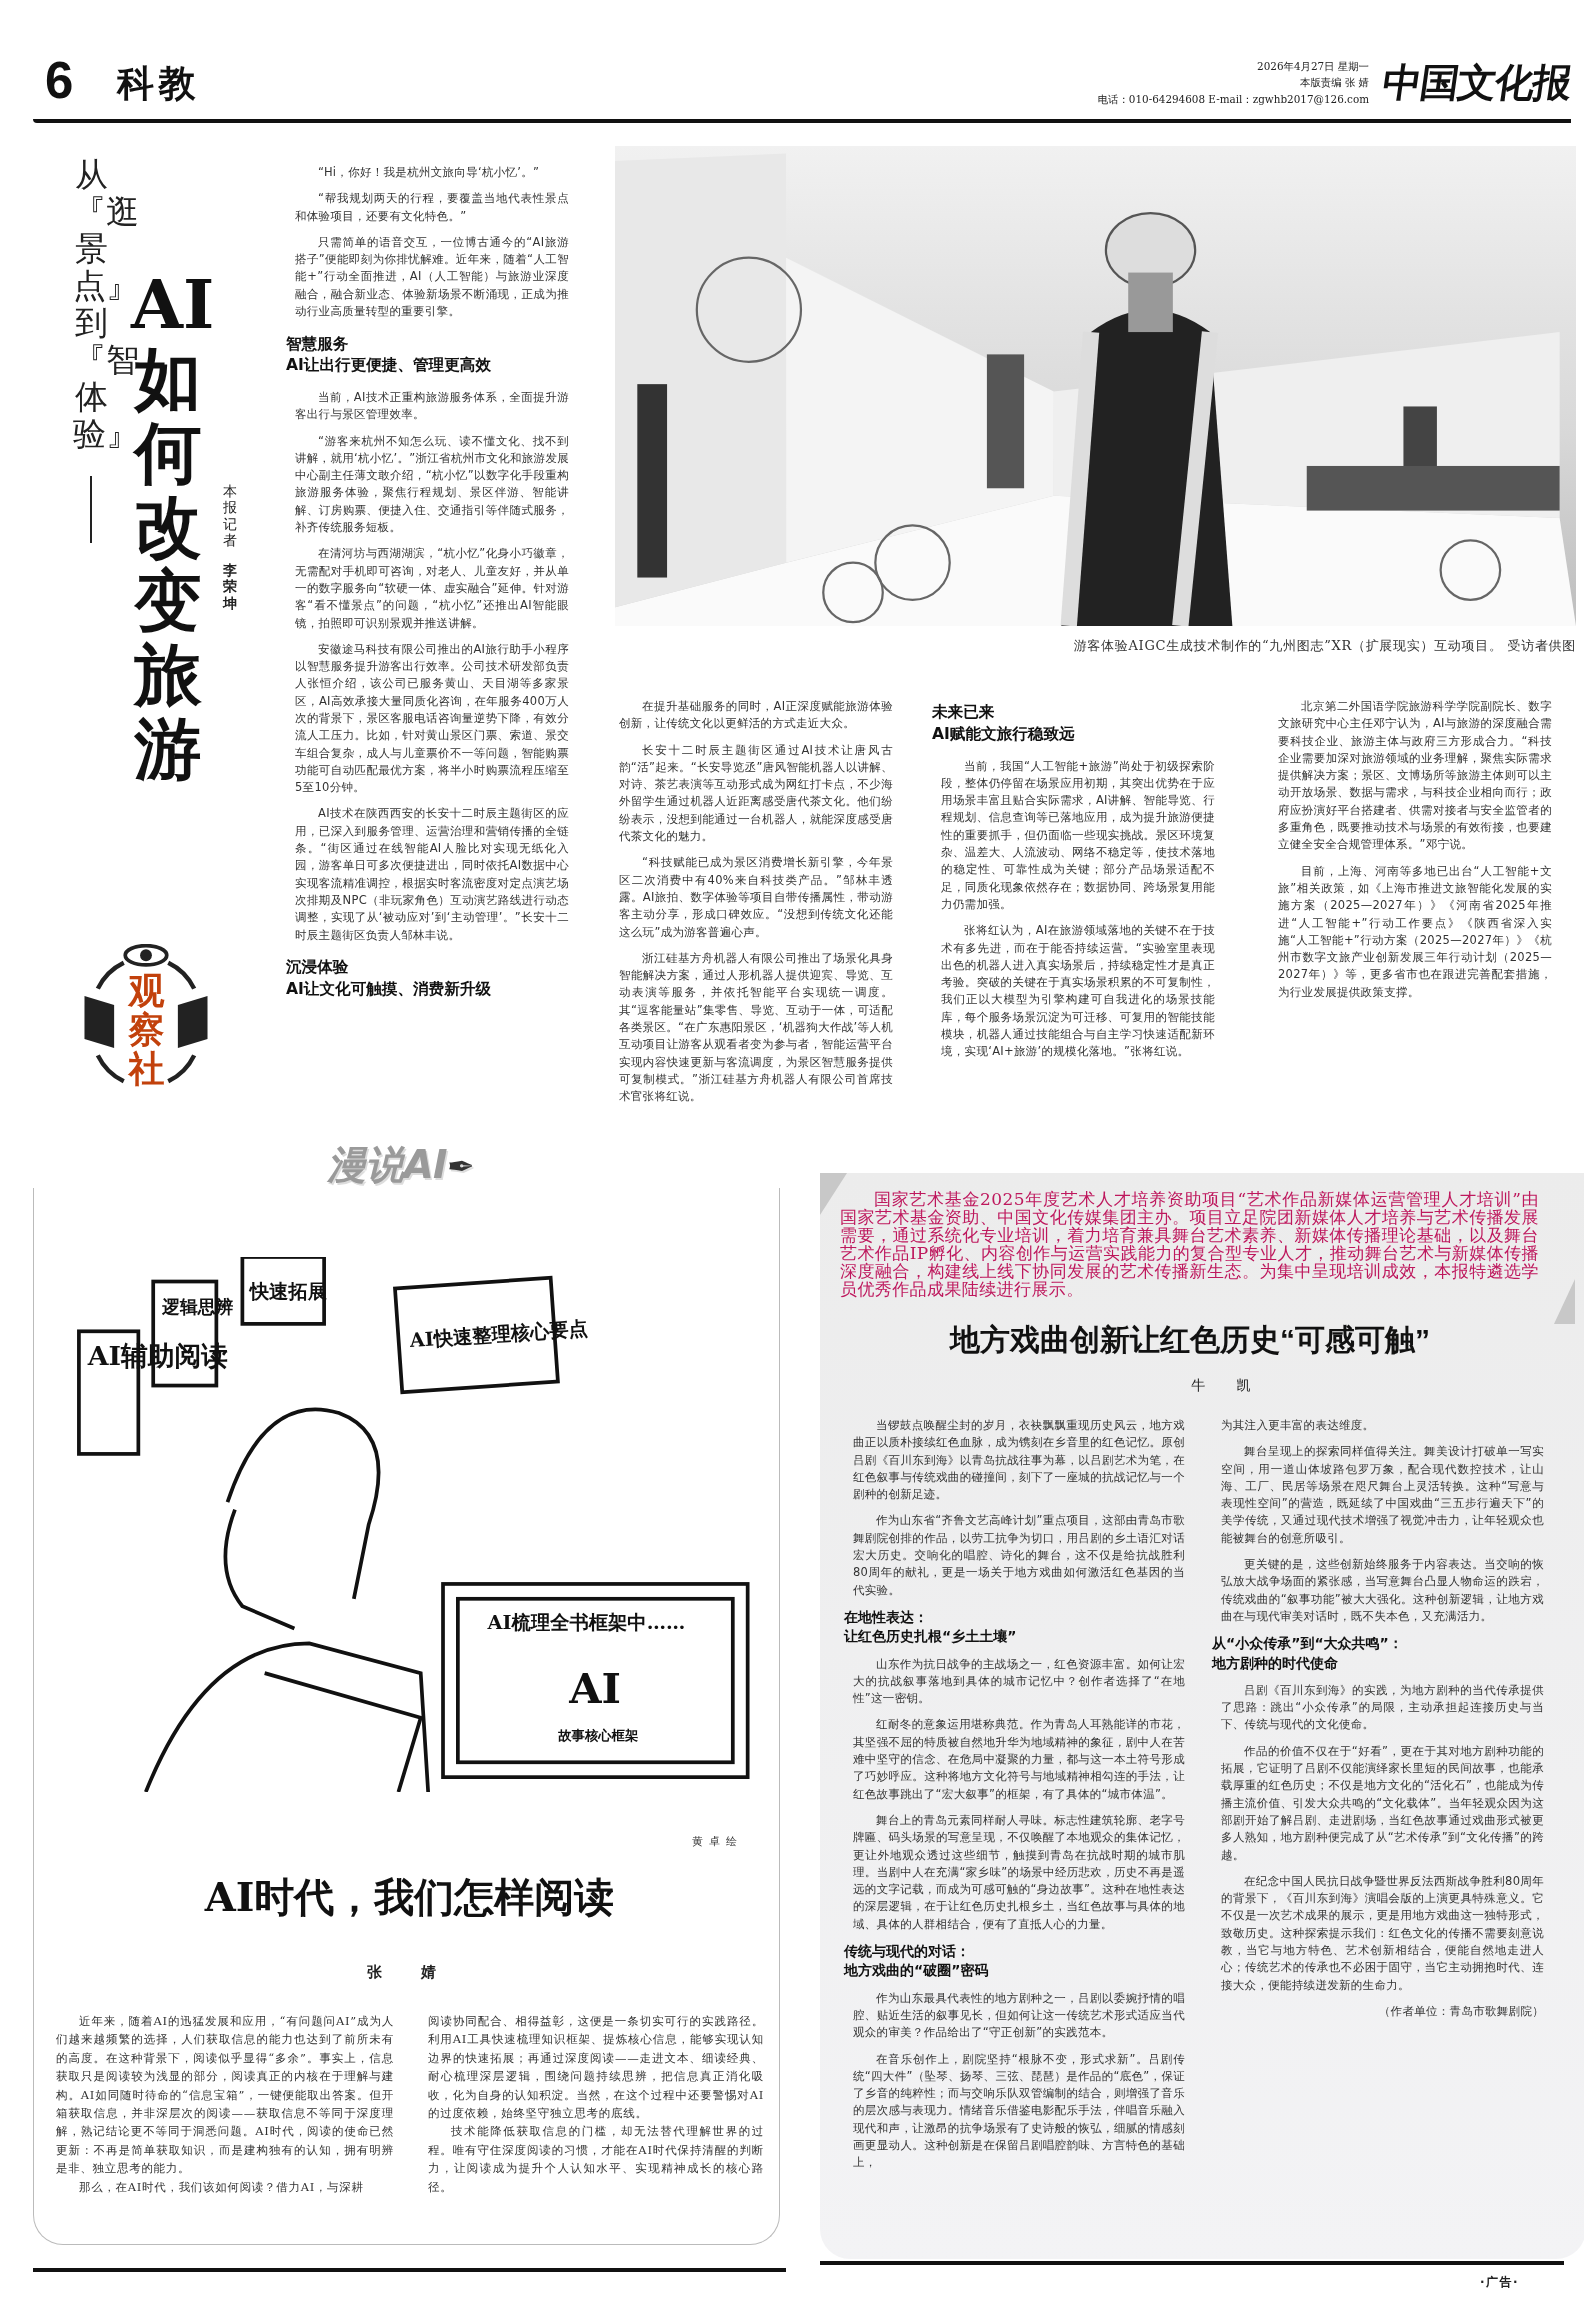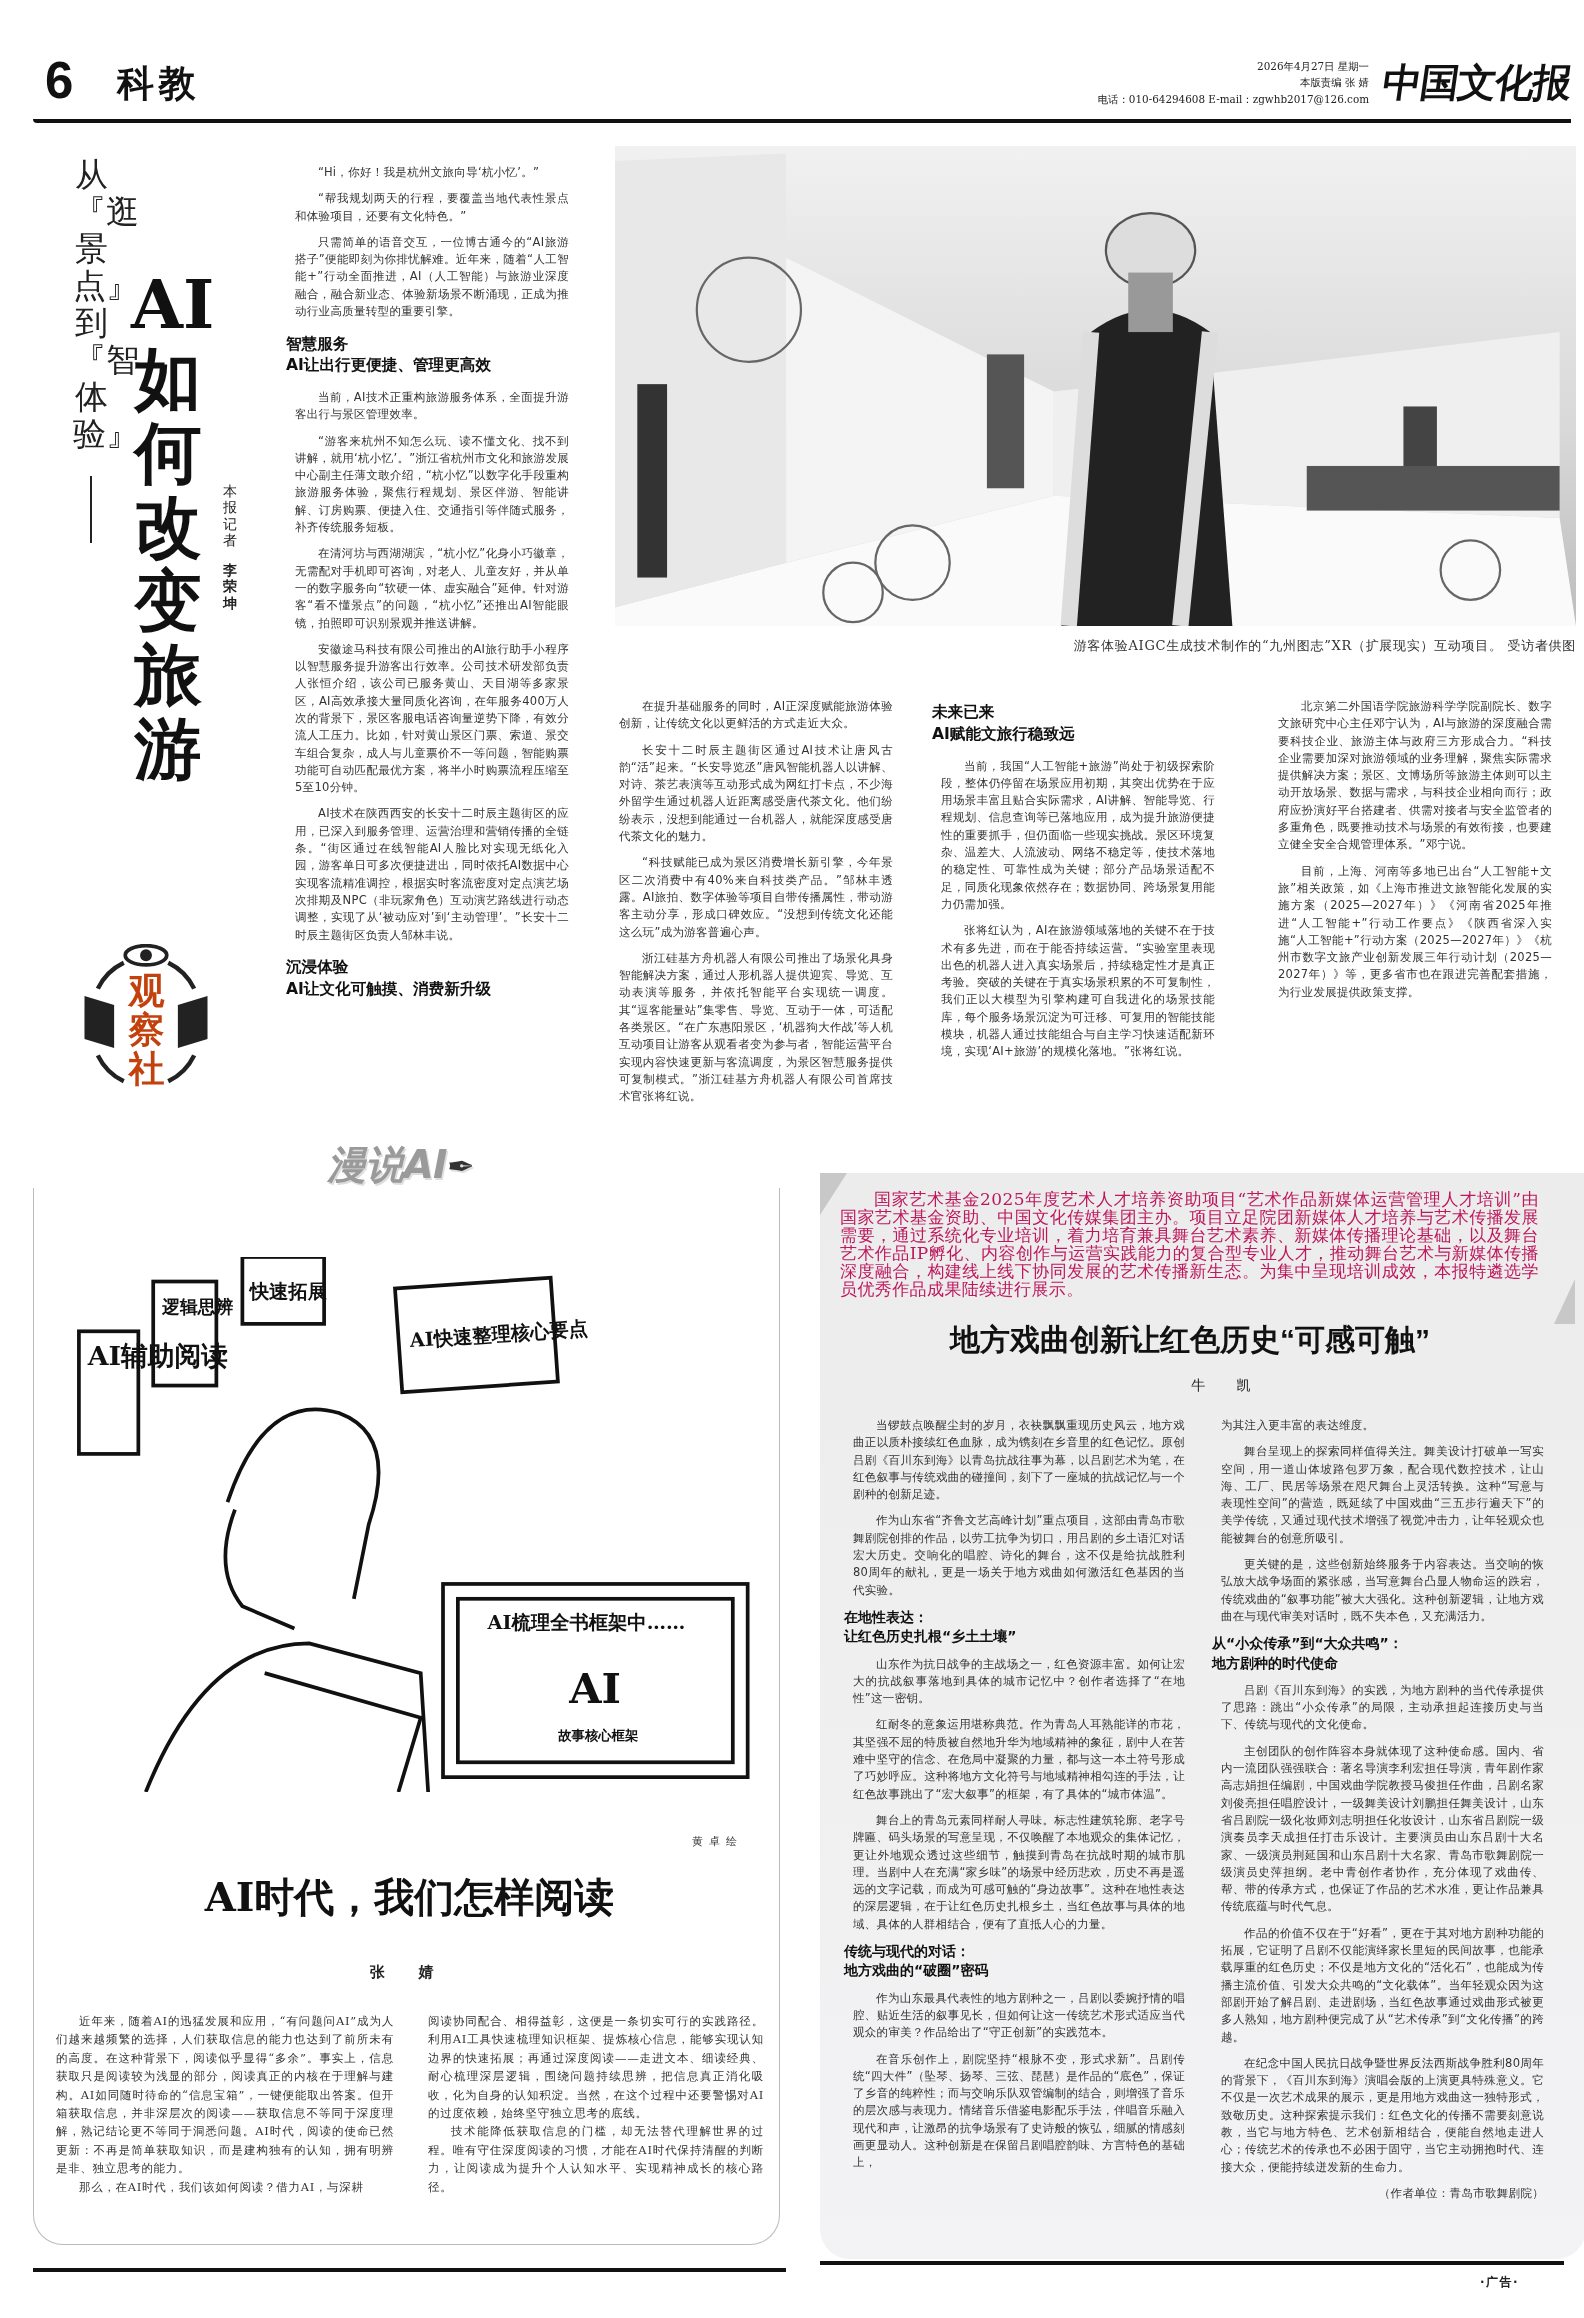--- a/index.html
+++ b/index.html
@@ -26,21 +26,21 @@
   .caption{left:1011px;top:638px;width:565px;text-align:right;font-family:"DejaVu Serif",serif;font-size:13px;line-height:15px;color:#333;letter-spacing:0.7px;}
   .col2{left:610px;top:689px;width:292px;}
   .col3{left:932px;top:689px;width:292px;}
   .col4{left:1269px;top:689px;width:292px;}
   
   .cartoon-frame{left:33px;top:1188px;width:745px;height:1056px;border:1.5px solid #bbb;border-top:none;border-radius:0 0 30px 30px;}
   .cartoon-logo{left:327px;top:1138px;font-family:"DejaVu Sans",sans-serif;font-weight:bold;font-size:39px;color:#9a9a9a;font-style:italic;letter-spacing:-0.7px;text-shadow:1.5px 1.5px 0 #ddd;}
   .cartoon{left:71px;top:1257px;width:692px;height:535px;}
   .credit{left:692px;top:1834px;font-family:"DejaVu Serif",serif;font-size:11px;letter-spacing:6px;color:#333;}
   .essay-title{left:149px;top:1874px;width:521px;text-align:center;font-family:"DejaVu Serif",serif;font-weight:bold;font-size:40px;line-height:45px;color:#111;}
-  .essay-author{left:342px;top:1963px;width:134px;text-align:center;font-family:Liberation Serif, serif;font-weight:bold;font-size:15px;letter-spacing:15px;color:#222;}
+  .essay-author{left:342px;top:1963px;width:134px;text-align:center;font-family:Liberation Mono, monospace;font-weight:bold;font-size:15px;letter-spacing:15px;color:#222;}
   .ecol{font-family:"DejaVu Serif",serif;font-size:11.5px;line-height:18.4px;color:#333;text-align:justify;letter-spacing:0.7px;}
   .ecol p{margin:0;text-indent:2em;}
   .ecol1{left:56px;top:2012px;width:338px;}
   .ecol2{left:428px;top:2012px;width:336px;}
   
   .ad-box{left:820px;top:1173px;width:766px;height:1086px;background:linear-gradient(180deg,#ececec 0%,#f3f3f5 100%);border-radius:0 0 30px 30px;}
   .ad-corner{left:820px;top:1173px;width:0;height:0;border-top:42px solid #c8c8c8;border-right:27px solid transparent;}
   .ad-corner2{left:1554px;top:1279px;width:0;height:0;border-bottom:45px solid #c8c8c8;border-left:21px solid transparent;}
   .ad-intro{left:840px;top:1190px;width:699px;font-family:"DejaVu Serif",serif;font-size:17px;line-height:18px;color:#be185d;text-align:justify;letter-spacing:0.4px;}
   .ad-intro p{margin:0;text-indent:2em;}
@@ -228,21 +228,20 @@
   </div>
 <div class="abs col acol2" id="acol2">
     <p style="text-indent: 0px;">为其注入更丰富的表达维度。</p>
     <p>舞台呈现上的探索同样值得关注。舞美设计打破单一写实空间，用一道山体坡路包罗万象，配合现代数控技术，让山海、工厂、民居等场景在咫尺舞台上灵活转换。这种“写意与表现性空间”的营造，既延续了中国戏曲“三五步行遍天下”的美学传统，又通过现代技术增强了视觉冲击力，让年轻观众也能被舞台的创意所吸引。</p>
     <p>更关键的是，这些创新始终服务于内容表达。当交响的恢弘放大战争场面的紧张感，当写意舞台凸显人物命运的跌宕，传统戏曲的“叙事功能”被大大强化。这种创新逻辑，让地方戏曲在与现代审美对话时，既不失本色，又充满活力。</p>
     <div class="sub">
       <div>从“小众传承”到“大众共鸣”：</div>
       <div>地方剧种的时代使命</div>
     </div>
     <p>吕剧《百川东到海》的实践，为地方剧种的当代传承提供了思路：跳出“小众传承”的局限，主动承担起连接历史与当下、传统与现代的文化使命。</p>
-    <p>主创团队的创作阵容本身就体现了这种使命感。国内、省内一流团队强强联合：著名导演李利宏担任导演，青年剧作家高志娟担任编剧，中国戏曲学院教授马俊担任作曲，吕剧名家刘俊亮担任唱腔设计，一级舞美设计刘鹏担任舞美设计，山东省吕剧院一级化妆师刘志明担任化妆设计，山东省吕剧院一级演奏员李天成担任打击乐设计。主要演员由山东吕剧十大名家、一级演员荆延国和山东吕剧十大名家、青岛市歌舞剧院一级演员史萍担纲。老中青创作者协作，充分体现了戏曲传、帮、带的传承方式，也保证了作品的艺术水准，更让作品兼具传统底蕴与时代气息。</p>
     <p>作品的价值不仅在于“好看”，更在于其对地方剧种功能的拓展，它证明了吕剧不仅能演绎家长里短的民间故事，也能承载厚重的红色历史；不仅是地方文化的“活化石”，也能成为传播主流价值、引发大众共鸣的“文化载体”。当年轻观众因为这部剧开始了解吕剧、走进剧场，当红色故事通过戏曲形式被更多人熟知，地方剧种便完成了从“艺术传承”到“文化传播”的跨越。</p>
     <p>在纪念中国人民抗日战争暨世界反法西斯战争胜利80周年的背景下，《百川东到海》演唱会版的上演更具特殊意义。它不仅是一次艺术成果的展示，更是用地方戏曲这一独特形式，致敬历史。这种探索提示我们：红色文化的传播不需要刻意说教，当它与地方特色、艺术创新相结合，便能自然地走进人心；传统艺术的传承也不必困于固守，当它主动拥抱时代、连接大众，便能持续迸发新的生命力。</p>
     <p class="ad-sig" style="text-indent: 0px;">（作者单位：青岛市歌舞剧院）</p>
   </div>
 
 <div class="abs ad-label">·广告·</div>
 <div class="abs foot-rule2"></div>
 
 
 </body></html>

